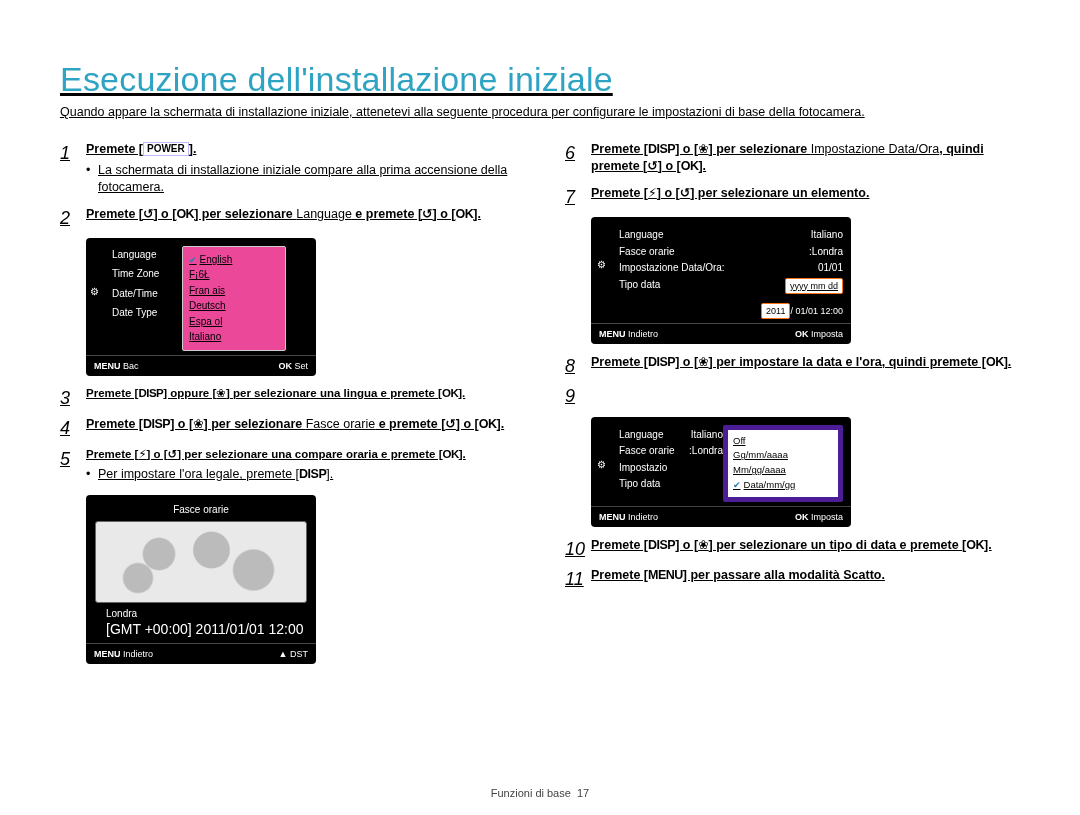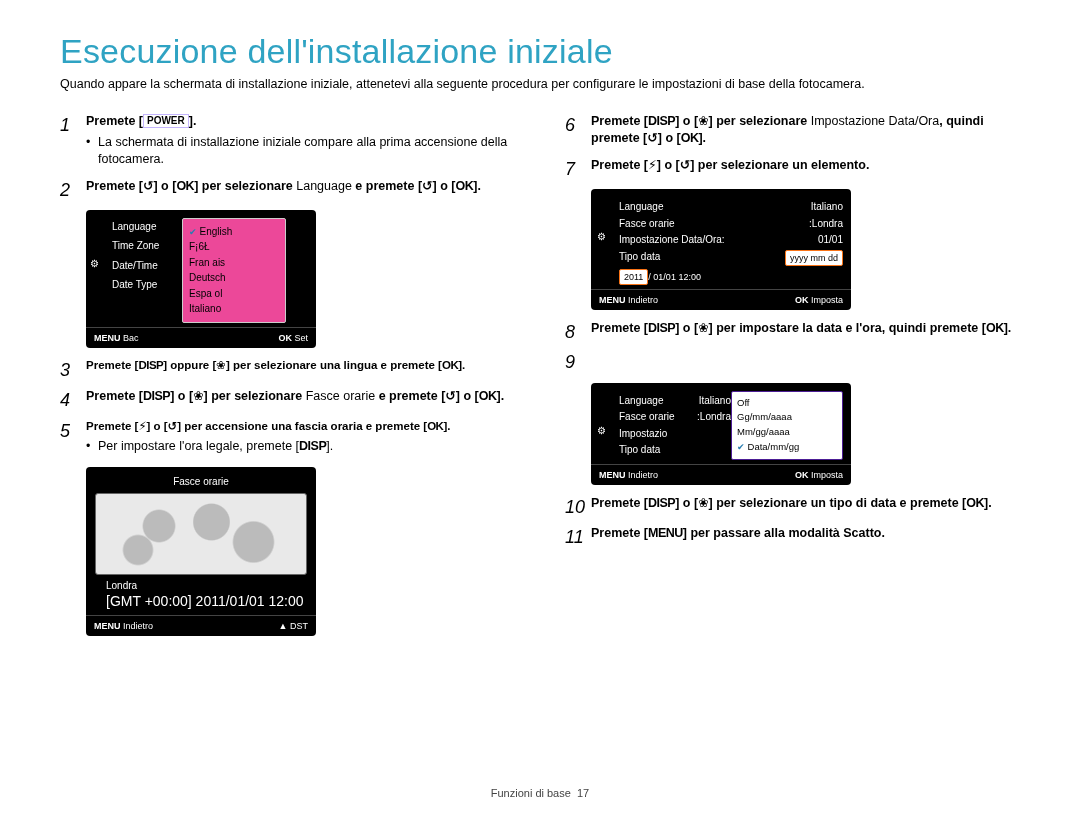--- a/index.html
+++ b/index.html
@@ -1,16 +1,16 @@
 <!DOCTYPE html>
 <html><head>
 <meta charset="utf-8">
 <style>
   html,body{margin:0;padding:0;background:#fff;font-family:Arial,Helvetica,sans-serif;color:#000;}
-  .page{width:1080px;height:815px;position:relative;box-sizing:border-box;padding:32px 60px 0 60px;}
+  .page{width:1080px;height:815px;position:relative;box-sizing:border-box;padding:60px 60px 0 60px;text-decoration:underline;}
   h1{color:#2fa3c3;font-weight:300;font-size:34px;margin:0 0 6px 0;letter-spacing:0.2px;}
   .intro{font-size:12.5px;margin:0 0 22px 0;}
   .cols{display:flex;gap:50px;}
   .col{flex:1;font-size:12.5px;line-height:1.35;}
   .step{display:flex;margin-bottom:6px;}
   .num{font-style:italic;font-size:18px;width:26px;flex-shrink:0;}
   .body p{margin:0 0 4px 0;}
   .ind{padding-left:12px;position:relative;}
   .ind::before{content:"•";position:absolute;left:0;}
   b{font-weight:bold;}
@@ -27,21 +27,21 @@
   .check::before{content:"✔";color:#2a7db0;margin-right:3px;font-size:9px;}
   .gear{display:inline-block;transform:translateY(1px);}
   .kv{display:flex;justify-content:space-between;margin:3px 0;}
   .boxed{display:inline-block;border:1px solid #f97316;background:#fff;color:#000;padding:1px 4px;font-size:9px;border-radius:2px;}
   .map{width:210px;height:80px;border:1px solid #666;border-radius:3px;margin:4px auto;background:
     radial-gradient(circle at 30% 40%, #bbb 0 10%, transparent 11%),
     radial-gradient(circle at 55% 35%, #bbb 0 14%, transparent 15%),
     radial-gradient(circle at 75% 60%, #bbb 0 12%, transparent 13%),
     radial-gradient(circle at 20% 70%, #bbb 0 8%, transparent 9%),
     #e9e9e9;}
-  .popup{background:#fff;color:#000;border:1px solid #4c1d95;border-radius:2px;width:100px;padding:3px 5px;margin-left:auto;}
+  .popup{background:#fff;color:#000;border:5px solid #4c1d95;border-radius:2px;width:100px;padding:3px 5px;margin-left:auto;}
   .popup div{font-size:9.5px;margin:2px 0;}
   .pagefoot{position:absolute;bottom:16px;left:0;right:0;text-align:center;font-size:11px;color:#444;}
 </style>
 </head>
 <body>
 
 <div class="page">
   <h1>Esecuzione dell'installazione iniziale</h1>
   <p class="intro">Quando appare la schermata di installazione iniziale, attenetevi alla seguente procedura per configurare le impostazioni di base della fotocamera.</p>
 
@@ -98,21 +98,21 @@
       <div class="step">
         <div class="num"><i>4</i></div>
         <div class="body">
             <p><b><span>Premete [</span><span class="glyph">DISP</span><span>] o [</span><span class="sym">❀</span><span>] per selezionare </span></b><span>Fasce orarie</span><b><span> e premete [</span><span class="sym">↺</span><span>] o [</span><span class="glyph">OK</span><span>].</span></b></p>
           </div>
       </div>
 
       <div class="step">
         <div class="num"><i>5</i></div>
         <div class="body">
-          <p style="font-size:11.5px;"><b><span>Premete [</span><span class="sym">⚡</span><span>] o [</span><span class="sym">↺</span><span>] per accensione una fascia oraria e premete [</span><span class="glyph">OK</span><span>].</span></b></p>
+          <p style="font-size:11.5px;"><b><span>Premete [</span><span class="sym">⚡</span><span>] o [</span><span class="sym">↺</span><span>] per selezionare una compare oraria e premete [</span><span class="glyph">OK</span><span>].</span></b></p>
           <p class="ind"><span>Per impostare l'ora legale, premete [</span><b><span class="glyph">DISP</span></b><span>].</span></p>
         </div>
       </div>
 
       <div class="screen">
         <div class="pad" style="text-align:center;">
           <div style="margin-bottom:4px;">Fasce orarie</div>
           <div class="map"></div>
           <div style="text-align:left;padding-left:12px;">Londra</div>
           <div style="text-align:left;padding-left:12px;font-size:14px;">[GMT +00:00] 2011/01/01 12:00</div>
@@ -153,21 +153,21 @@
               <span>:Londra</span>
             </div>
           <div class="kv">
               <span>Impostazione Data/Ora:</span>
               <span>01/01</span>
             </div>
           <div class="kv">
               <span>Tipo data</span>
               <span class="boxed">yyyy mm dd</span>
             </div>
-          <div style="font-size:9px;margin-top:3px;"><span class="boxed">2011</span><span>/ 01/01  12:00</span></div>
+          <div style="text-align:right;font-size:9px;margin-top:9px;"><span class="boxed">2011</span><span>/ 01/01  12:00</span></div>
         </div>
         <div class="footer">
           <span><b>MENU</b>&nbsp;<span>Indietro</span></span>
           <span><b>OK</b>&nbsp;<span>Imposta</span></span>
         </div>
       </div>
 
       <div class="step">
         <div class="num"><i>8</i></div>
         <div class="body">

